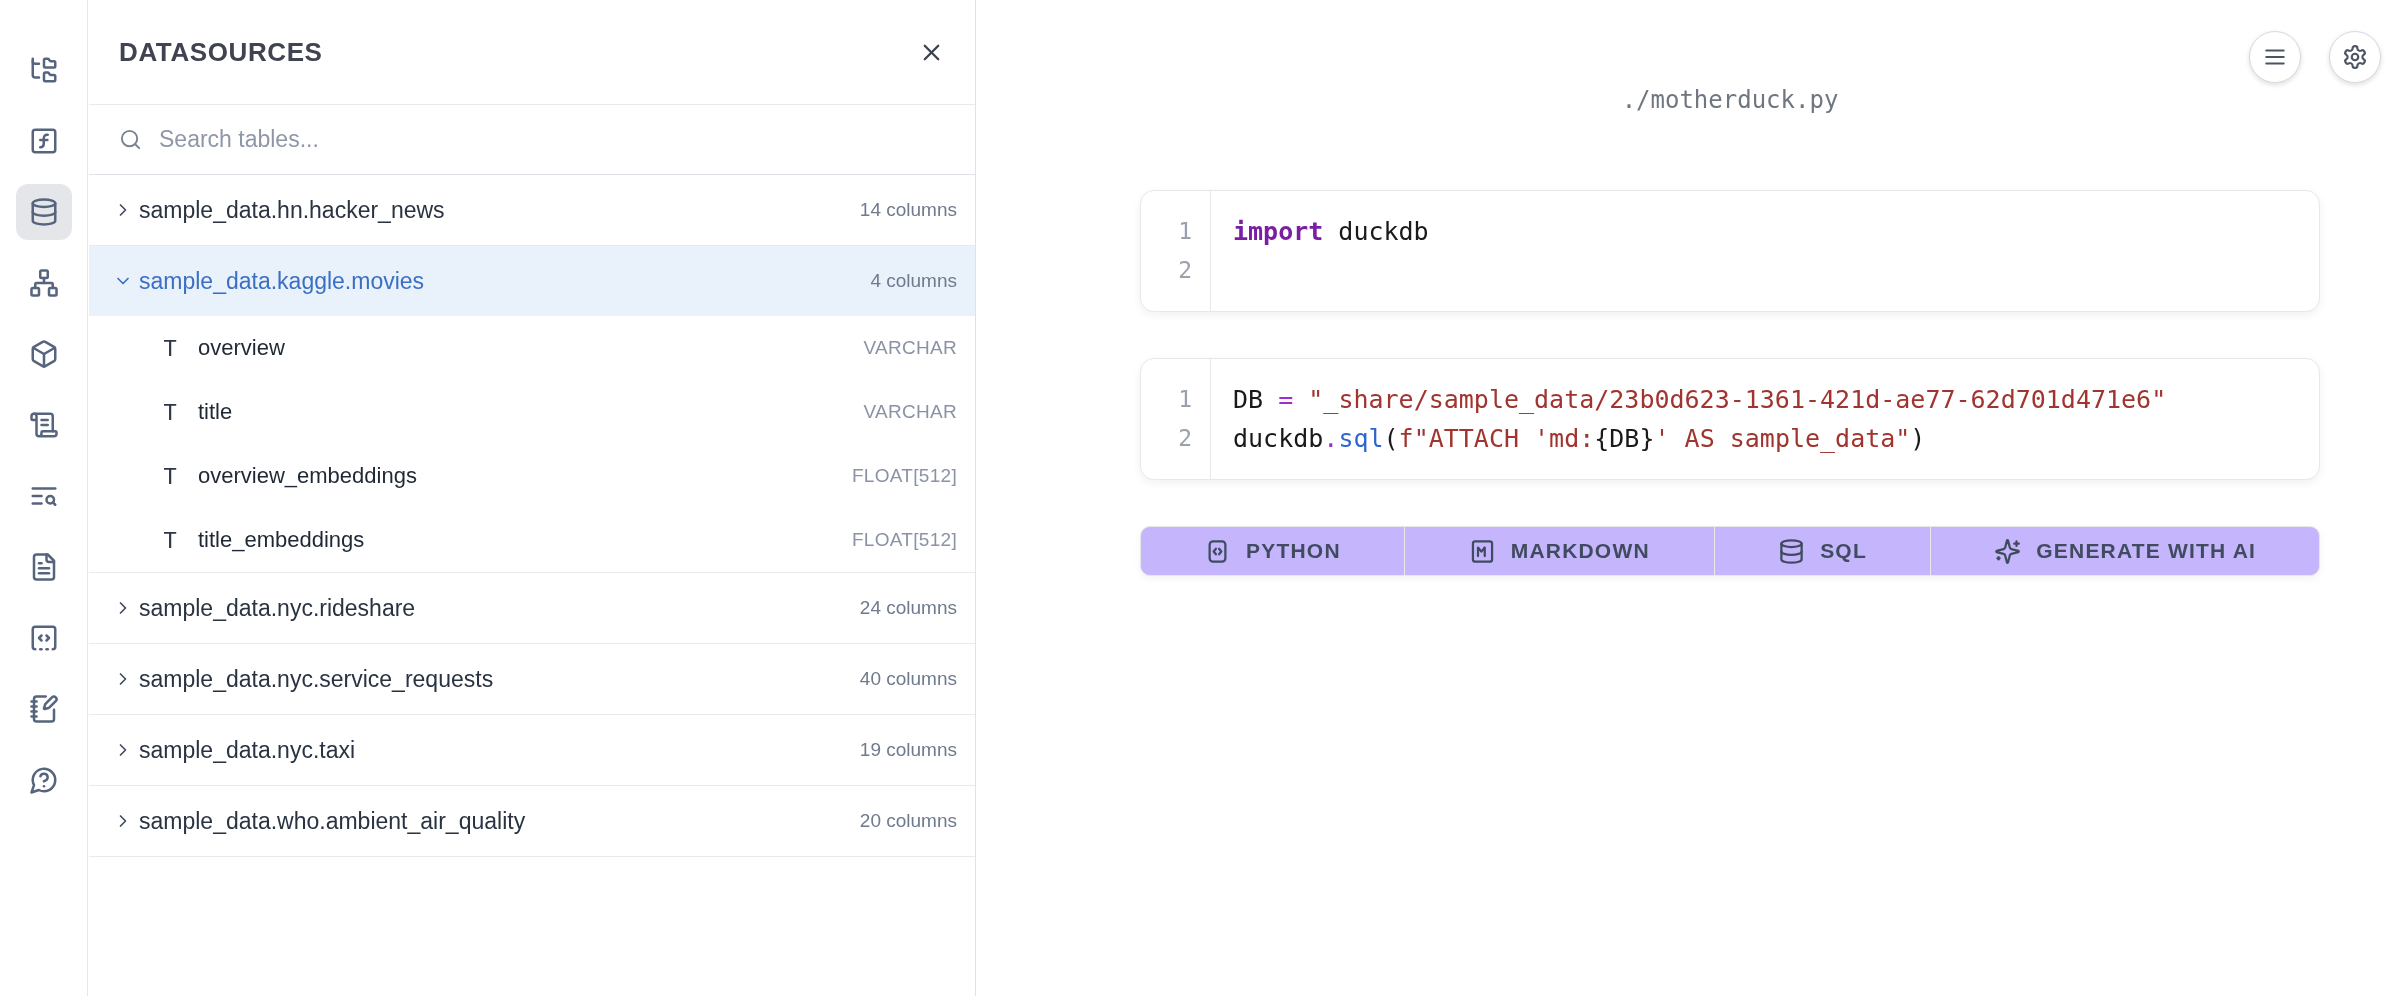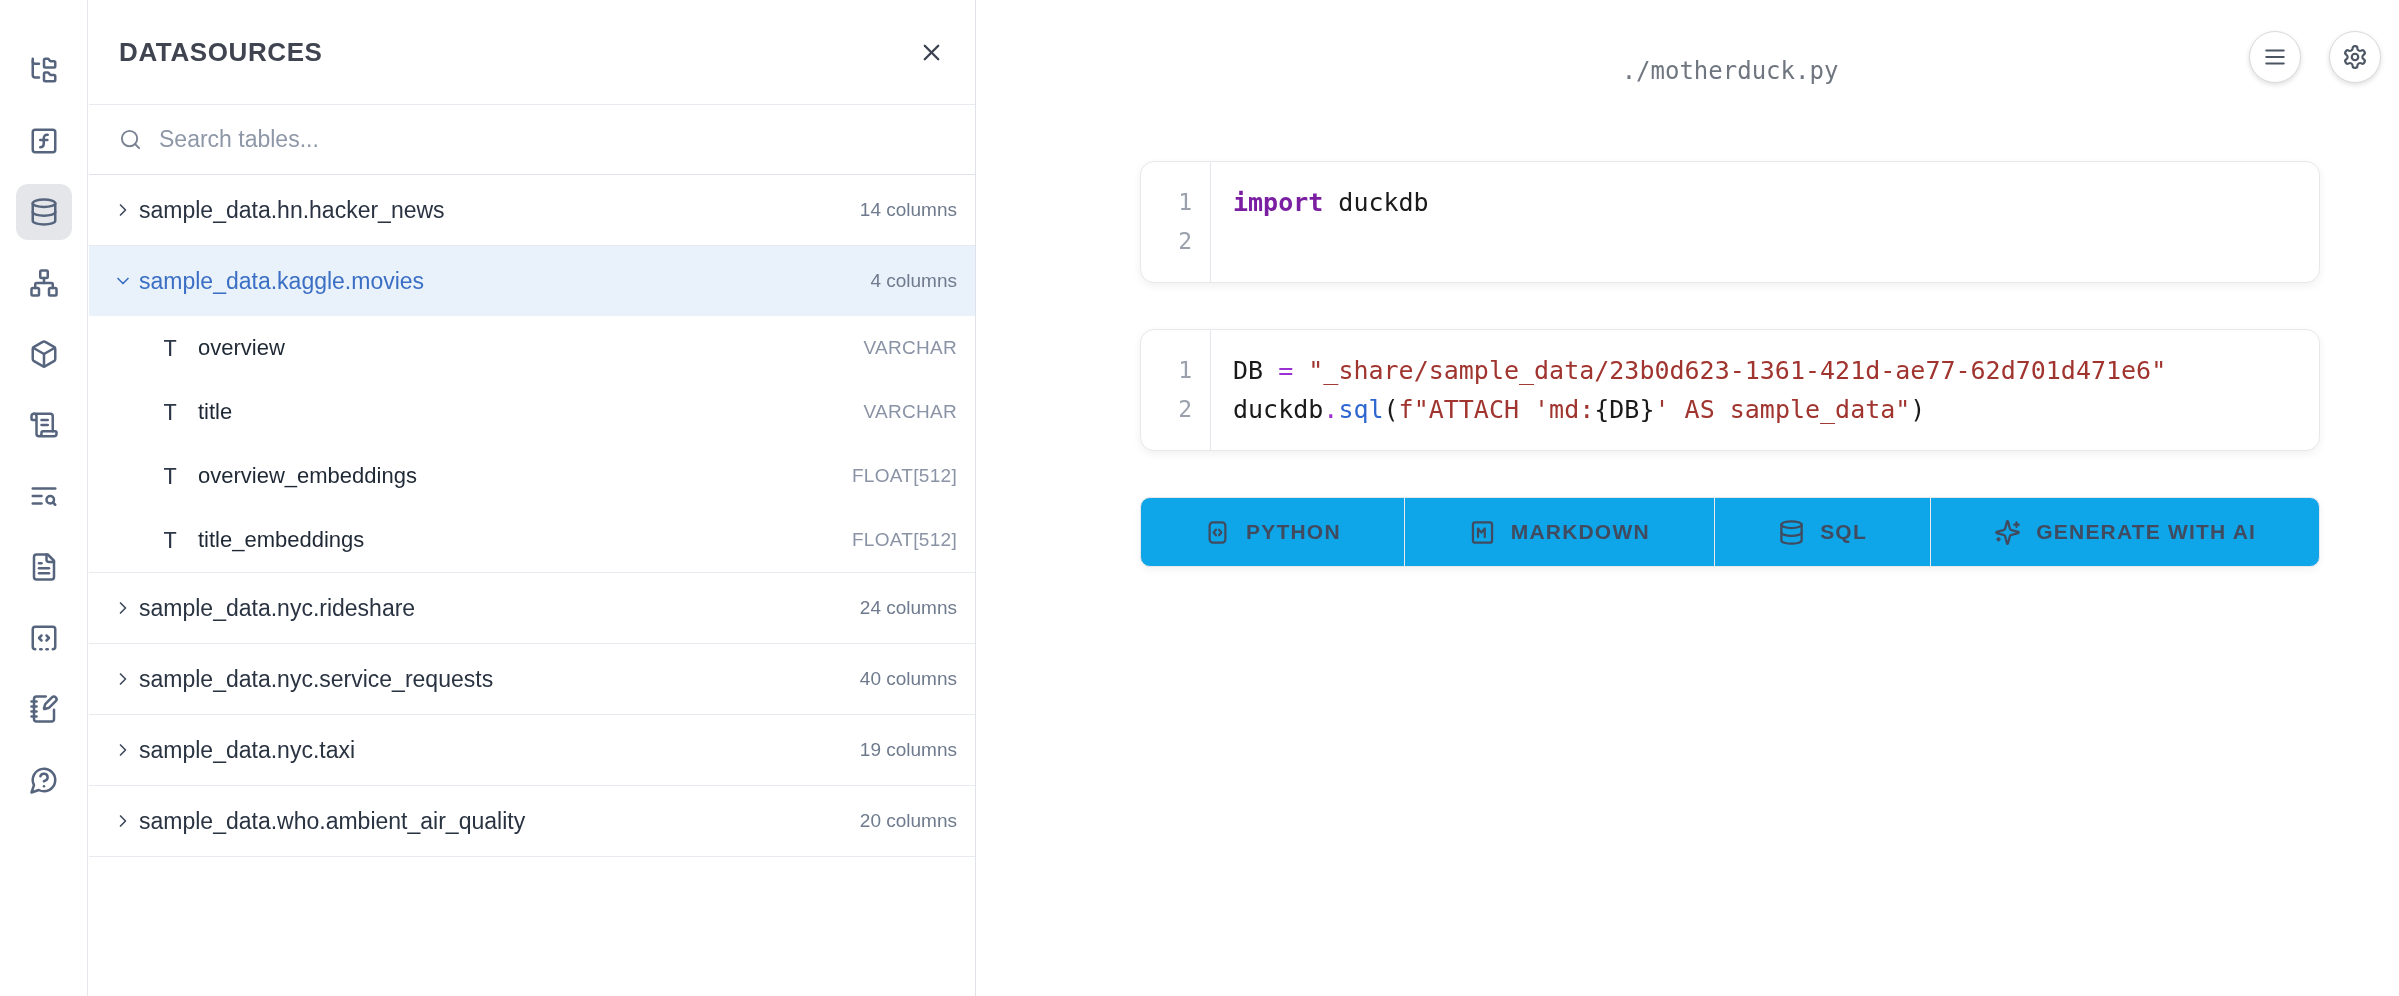--- a/index.html
+++ b/index.html
@@ -51,38 +51,38 @@
   .ctype { font-size:19px; color:#8a93a5; letter-spacing:.3px; white-space:nowrap; }
 
   
   .notebook { position:absolute; left:977px; top:0; right:0; bottom:0; background:#fff; }
   .topbar-actions { position:absolute; top:31px; right:18px; display:flex; gap:28px; }
   .circle-btn { width:52px; height:52px; border-radius:50%; background:#fff; border:1px solid #d8dade;
                 box-shadow:0 2px 5px rgba(0,0,0,.13); display:flex; align-items:center; justify-content:center;
                 color:#4b5563; cursor:pointer; }
   .circle-btn svg.ic { width:26px; height:26px; }
 
-  .notebook-content { margin-left:163px; width:1180px; padding-top:57px; }
+  .notebook-content { margin-left:163px; width:1180px; padding-top:86px; }
   .filename { font-family:"DejaVu Sans Mono","Liberation Mono",monospace; font-size:24px;
               color:#6f7680; text-align:center; margin-bottom:76px; }
 
   .cell { background:#fff; border:1px solid #e6e8ec; border-radius:14px;
           box-shadow:0 3px 10px rgba(15,23,42,.06); display:flex; overflow:hidden; margin-bottom:46px; }
   .gutter { width:70px; flex-shrink:0; border-right:1px solid #e4e7ec; padding:21px 18px 21px 0;
             text-align:right; color:#9aa1ad; font-family:"DejaVu Sans Mono","Liberation Mono",monospace;
             font-size:23px; line-height:39px; }
   .code { padding:21px 10px 21px 22px; font-family:"DejaVu Sans Mono","Liberation Mono",monospace;
           font-size:25px; line-height:39px; white-space:pre; color:#1a1a1a; }
   .tk-kw { color:#7a1fa2; font-weight:700; }
   .tk-op { color:#9b2fd1; }
   .tk-str { color:#a0342f; }
   .tk-fn { color:#2e66d0; }
   .tk-pl { color:#1a1a1a; }
 
-  .add-bar { width:1180px; height:70px; display:flex; background:#0ea5e9; border:1px solid #e6e8ec;
+  .add-bar { width:1180px; height:50px; display:flex; background:#c4b5fd; border:1px solid #e6e8ec;
              border-radius:10px; box-shadow:0 3px 8px rgba(15,23,42,.05); overflow:hidden; }
   .add-btn { display:flex; align-items:center; justify-content:center; gap:15px;
              border:none; border-right:1px solid #e6e8ec; background:transparent; color:#414b5f; cursor:pointer; }
   .add-btn:last-child { border-right:none; }
   .add-btn svg.ic { width:27px; height:27px; flex-shrink:0; }
   .add-label { font-size:21px; font-weight:700; letter-spacing:1.2px; color:#414b5f; white-space:nowrap; }
   .ab-python   { flex:0 0 22.4%; }
   .ab-markdown { flex:0 0 26.3%; }
   .ab-sql      { flex:0 0 18.4%; }
   .ab-ai       { flex:1; }

